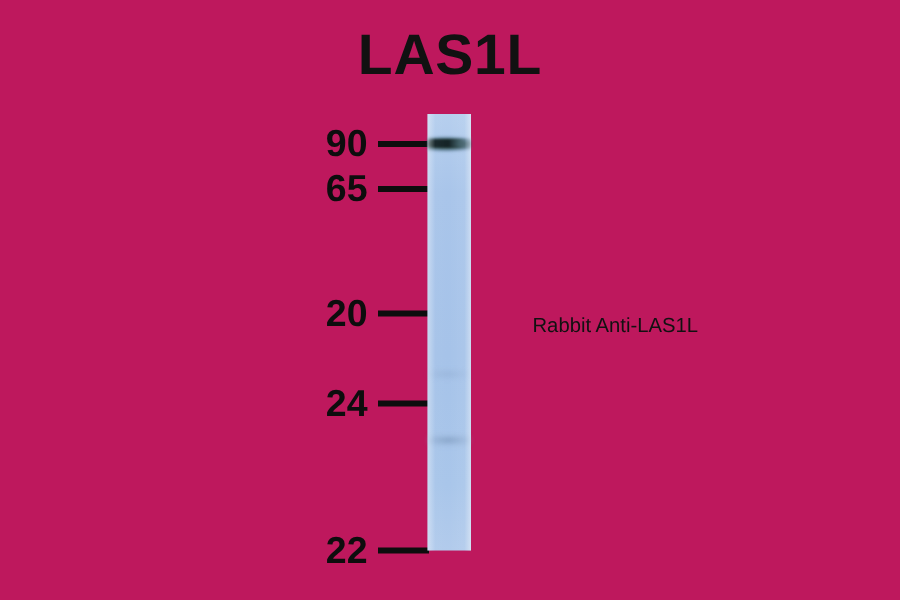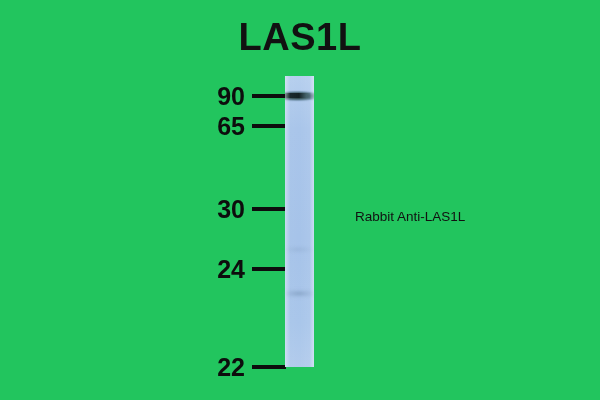--- a/index.html
+++ b/index.html
@@ -7,21 +7,21 @@
     padding: 0;
     background: #ffffff;
   }
   body {
     font-family: "Liberation Sans", sans-serif;
   }
   #figure {
     position: relative;
     width: 600px;
     height: 400px;
-    background: #22c55e;
+    background: #be185d;
     overflow: hidden;
   }
   #blot-title {
     position: absolute;
     left: 0;
     top: 16px;
     width: 600px;
     text-align: center;
     font-size: 38px;
     font-weight: bold;
@@ -142,21 +142,21 @@
       <span class="mw-label">90</span>
       <span class="mw-dash"></span>
     </div>
 
     <div class="mw-row" style="top:111px;">
       <span class="mw-label">65</span>
       <span class="mw-dash"></span>
     </div>
 
     <div class="mw-row" style="top:194px;">
-      <span class="mw-label">30</span>
+      <span class="mw-label">20</span>
       <span class="mw-dash"></span>
     </div>
 
     <div class="mw-row" style="top:254px;">
       <span class="mw-label">24</span>
       <span class="mw-dash"></span>
     </div>
 
     <div class="mw-row" style="top:352px;">
       <span class="mw-label">22</span>

